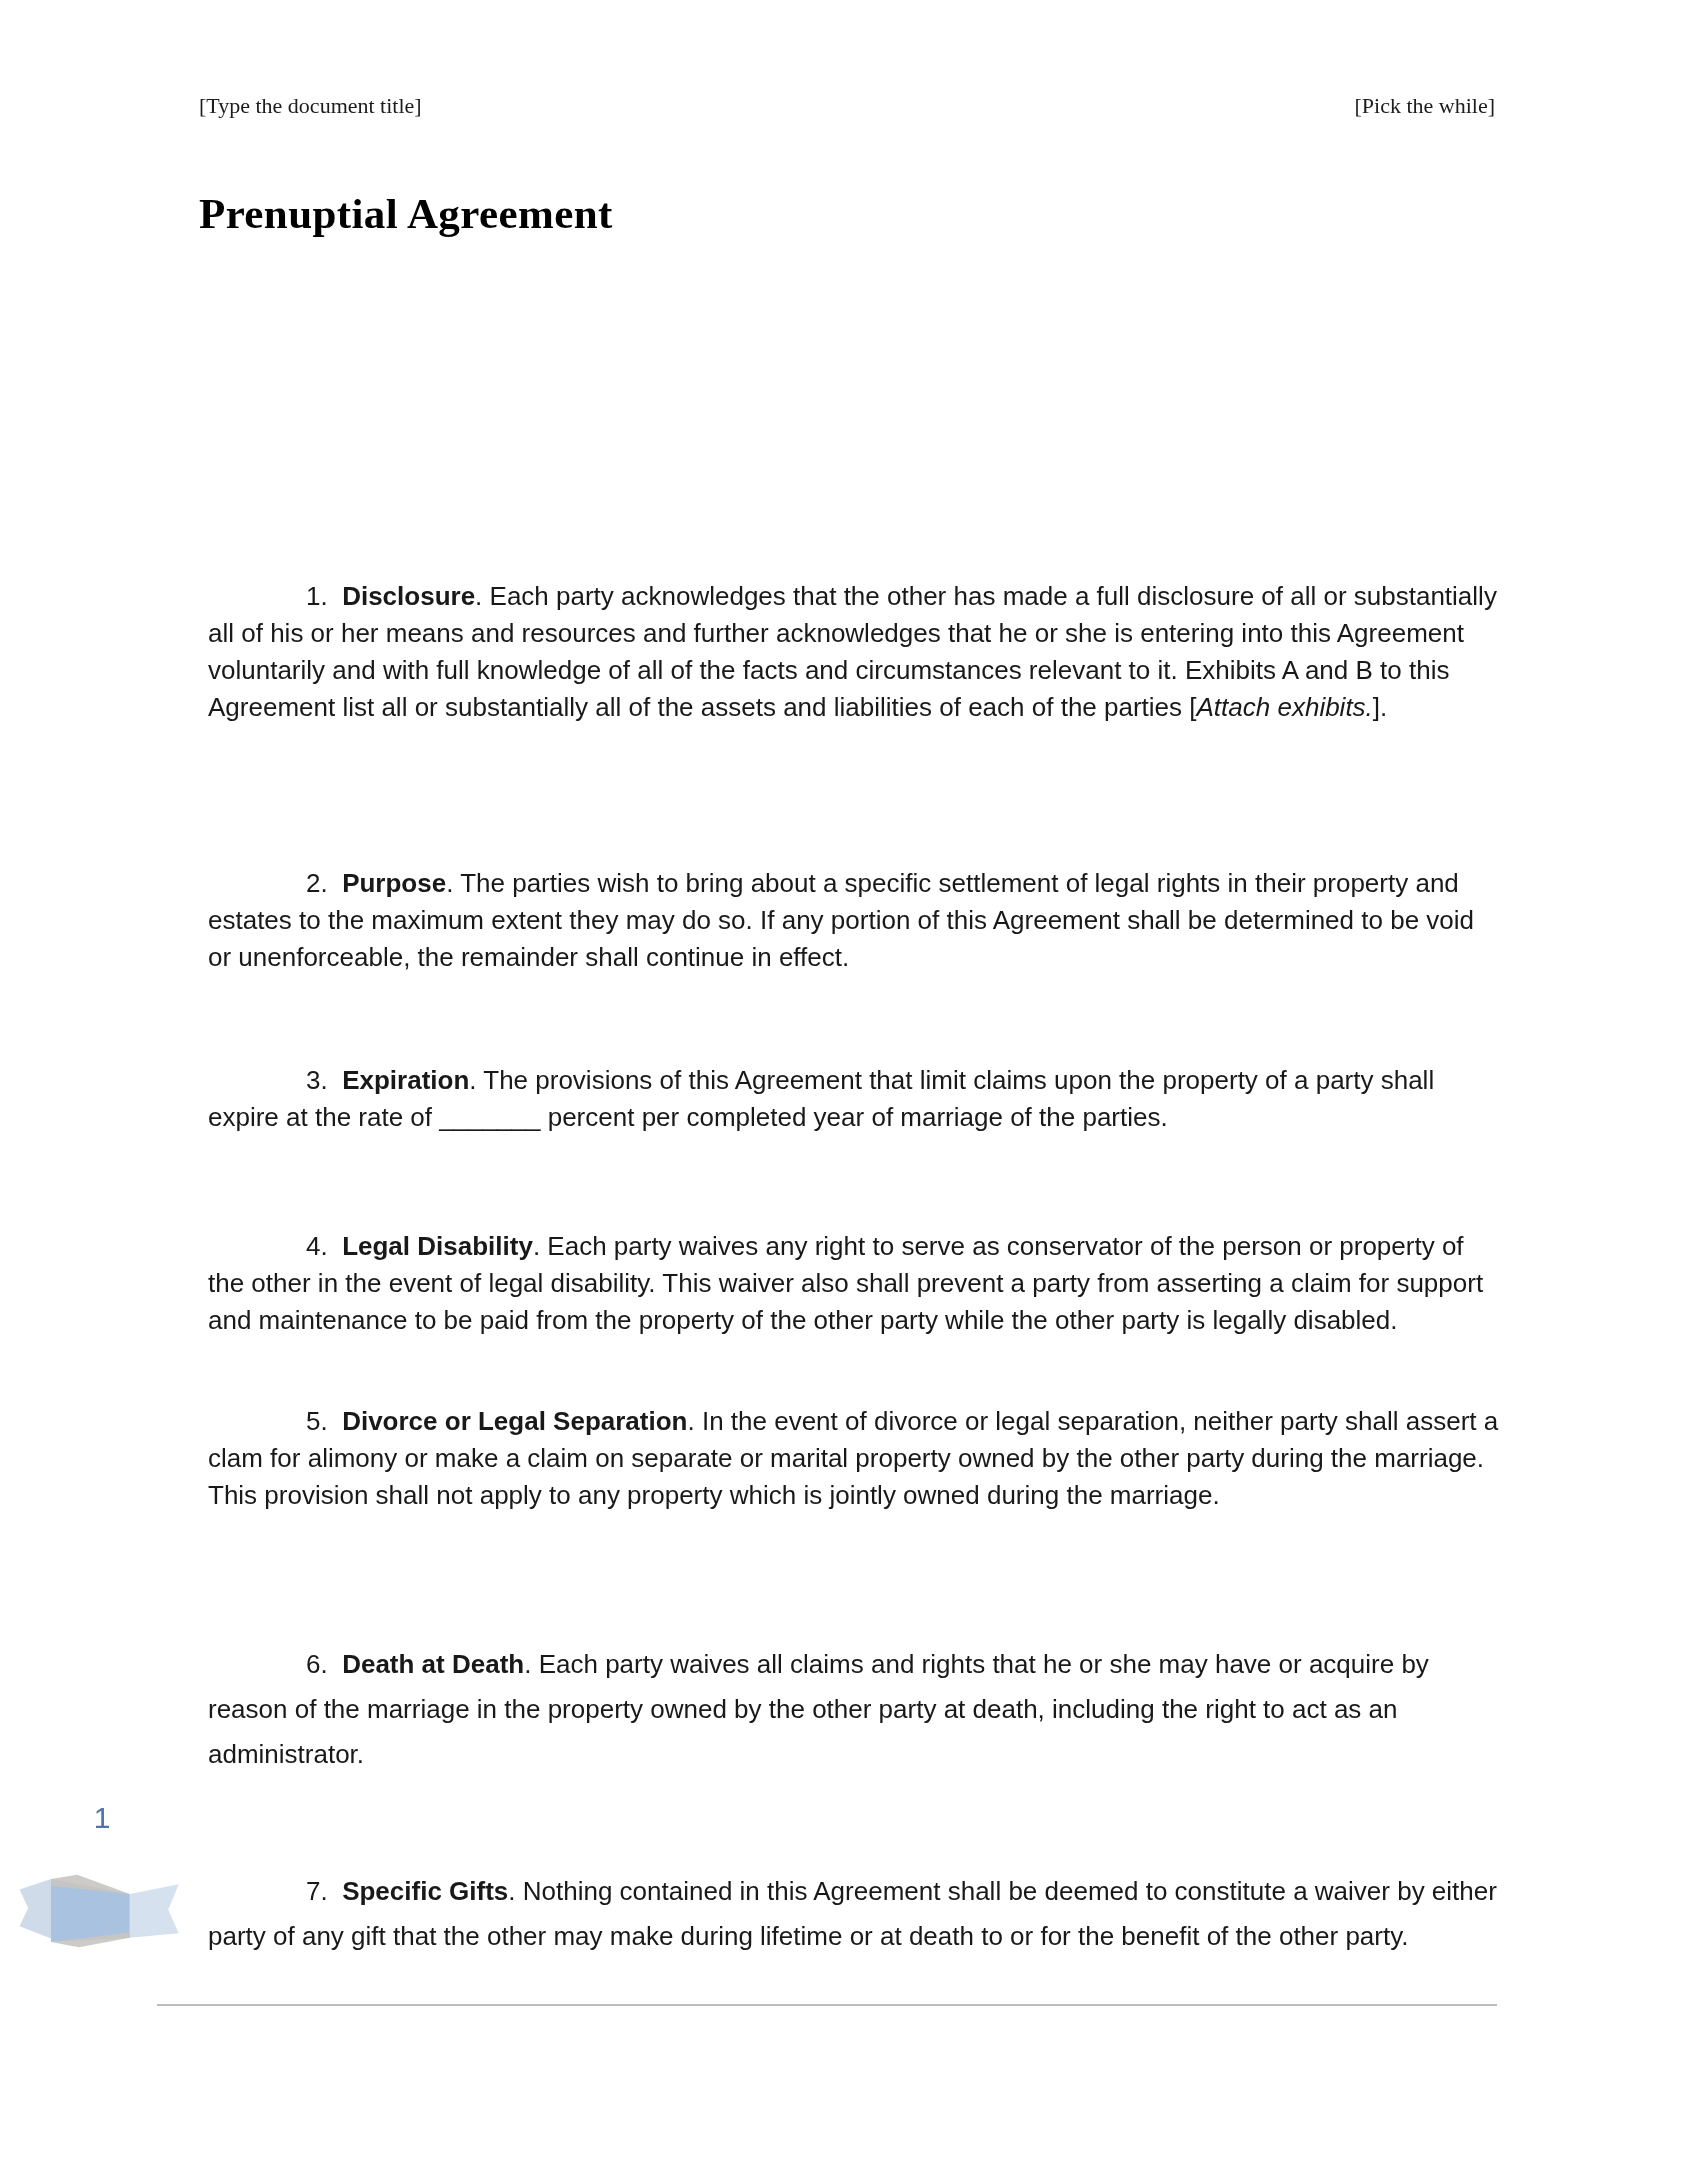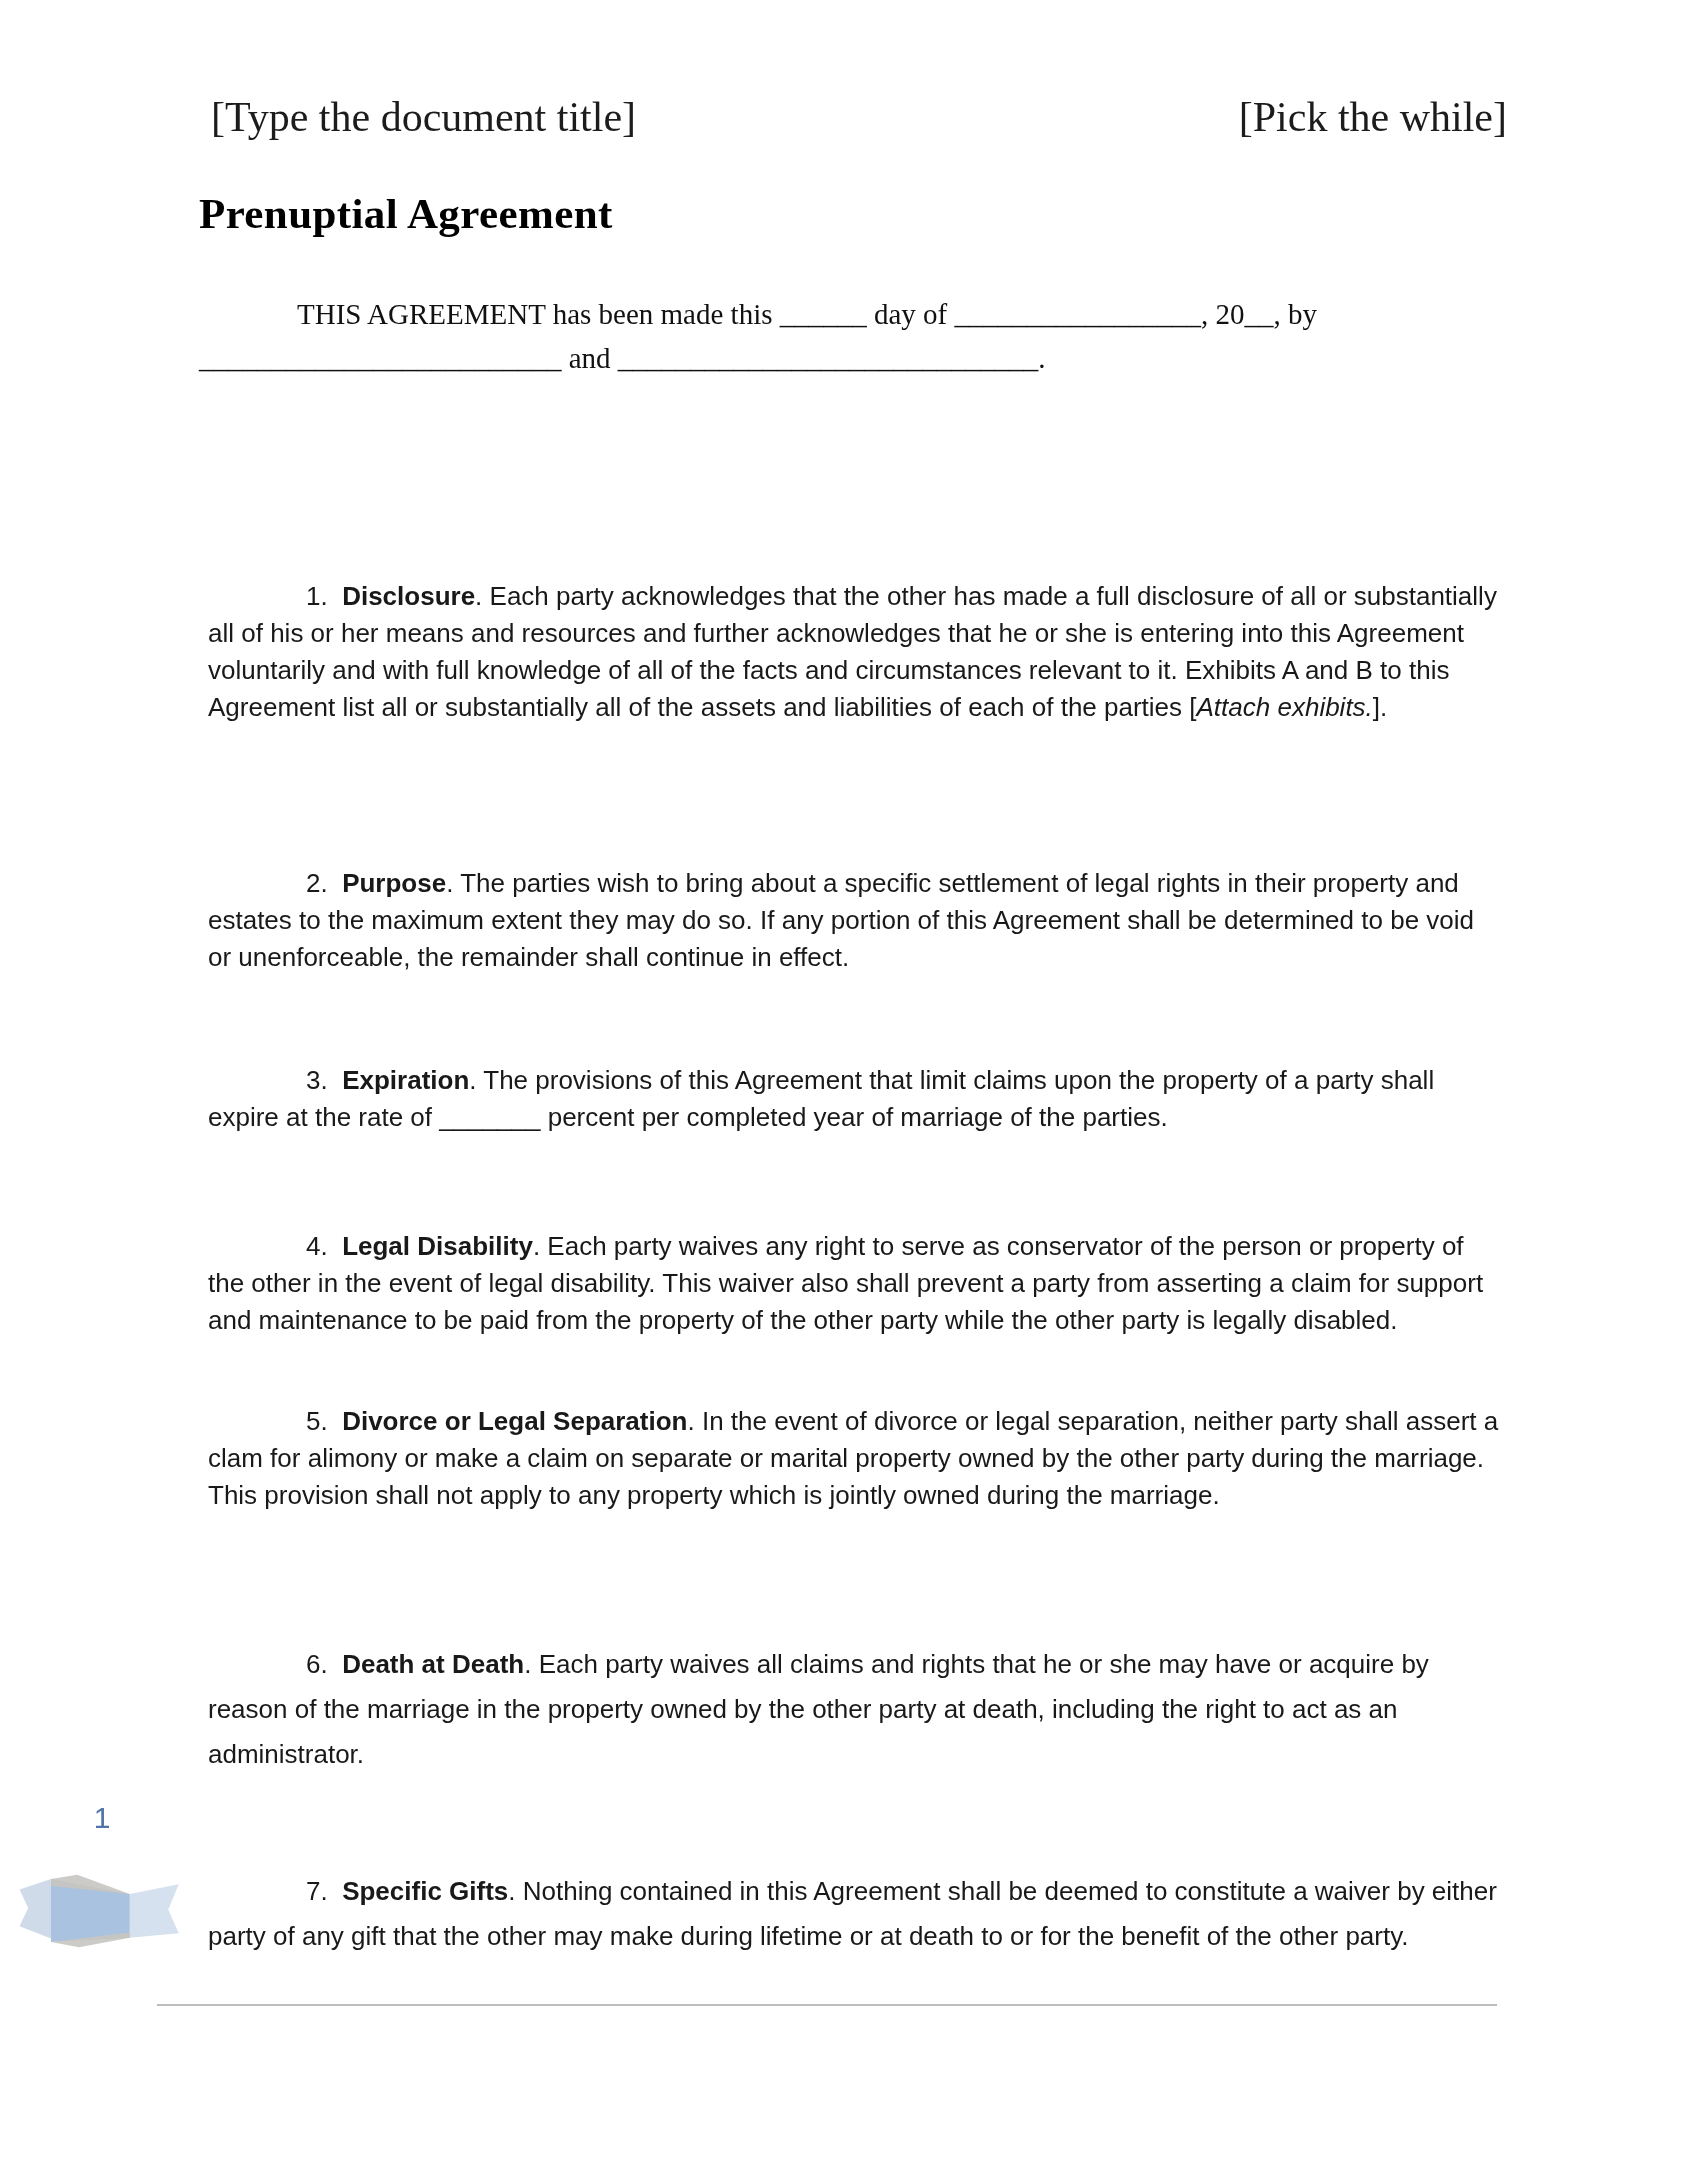--- a/index.html
+++ b/index.html
@@ -10,21 +10,21 @@
     background: #ffffff;
     overflow: hidden;
     font-family: "Liberation Serif", "DejaVu Serif", serif;
     color: #161616;
   }
   
   .header {
     position: absolute;
     top: 93px; left: 199px; width: 1296px;
     display: flex; justify-content: space-between; align-items: baseline;
-    font-size: 42px; color: #1c1c1c; margin-left: 12px;
+    font-size: 22px; color: #1c1c1c;
   }
   
   .doc-title {
     position: absolute;
     top: 189px; left: 199px; width: 1296px;
     margin: 0; text-align: left;
     font-size: 43px; font-weight: bold; letter-spacing: 0.4px; color: #000;
   }
   
   .serif-para {
@@ -74,22 +74,20 @@
 
 <div class="page">
 
   <div class="header">
     <span>[Type the document title]</span>
     <span>[Pick the while]</span>
   </div>
 
   <h1 class="doc-title">Prenuptial Agreement</h1>
 
-  <p class="serif-para intro">THIS AGREEMENT has been made this ______ day of _________________, 20__, by
-_________________________ and _____________________________.</p>
 
 
   <div id="sections">
       <p class="section sec-1"><span>1.</span>&nbsp; <b>Disclosure</b>. <span>Each party acknowledges that the other has made a full disclosure of all or substantially all of his or her means and resources and further acknowledges that he or she is entering into this Agreement voluntarily and with full knowledge of all of the facts and circumstances relevant to it. Exhibits A and B to this Agreement list all or substantially all of the assets and liabilities of each of the parties [</span><i>Attach exhibits.</i><span>].</span></p>
       <p class="section sec-2"><span>2.</span>&nbsp; <b>Purpose</b>. <span>The parties wish to bring about a specific settlement of legal rights in their property and estates to the maximum extent they may do so. If any portion of this Agreement shall be determined to be void or unenforceable, the remainder shall continue in effect.</span></p>
       <p class="section sec-3"><span>3.</span>&nbsp; <b>Expiration</b>. <span>The provisions of this Agreement that limit claims upon the property of a party shall expire at the rate of _______ percent per completed year of marriage of the parties.</span></p>
       <p class="section sec-4"><span>4.</span>&nbsp; <b>Legal Disability</b>. <span>Each party waives any right to serve as conservator of the person or property of the other in the event of legal disability.  This waiver also shall prevent a party from asserting a claim for support and maintenance to be paid from the property of the other party while the other party is legally disabled.</span></p>
       <p class="section sec-5"><span>5.</span>&nbsp; <b>Divorce or Legal Separation</b>. <span>In the event of divorce or legal separation, neither party shall assert a clam for alimony or make a claim on separate or marital property owned by the other party during the marriage. This provision shall not apply to any property which is jointly owned during the marriage.</span></p>
       <p class="section sec-6 wide"><span>6.</span>&nbsp; <b>Death at Death</b>. <span>Each party waives all claims and rights that he or she may have or acquire by reason of the marriage in the property owned by the other party at death, including the right to act as an administrator.</span></p>
       <p class="section sec-7 wide"><span>7.</span>&nbsp; <b>Specific Gifts</b>. <span>Nothing contained in this Agreement shall be deemed to constitute a waiver by either party of any gift that the other may make during lifetime or at death to or for the benefit of the other party.</span></p>

